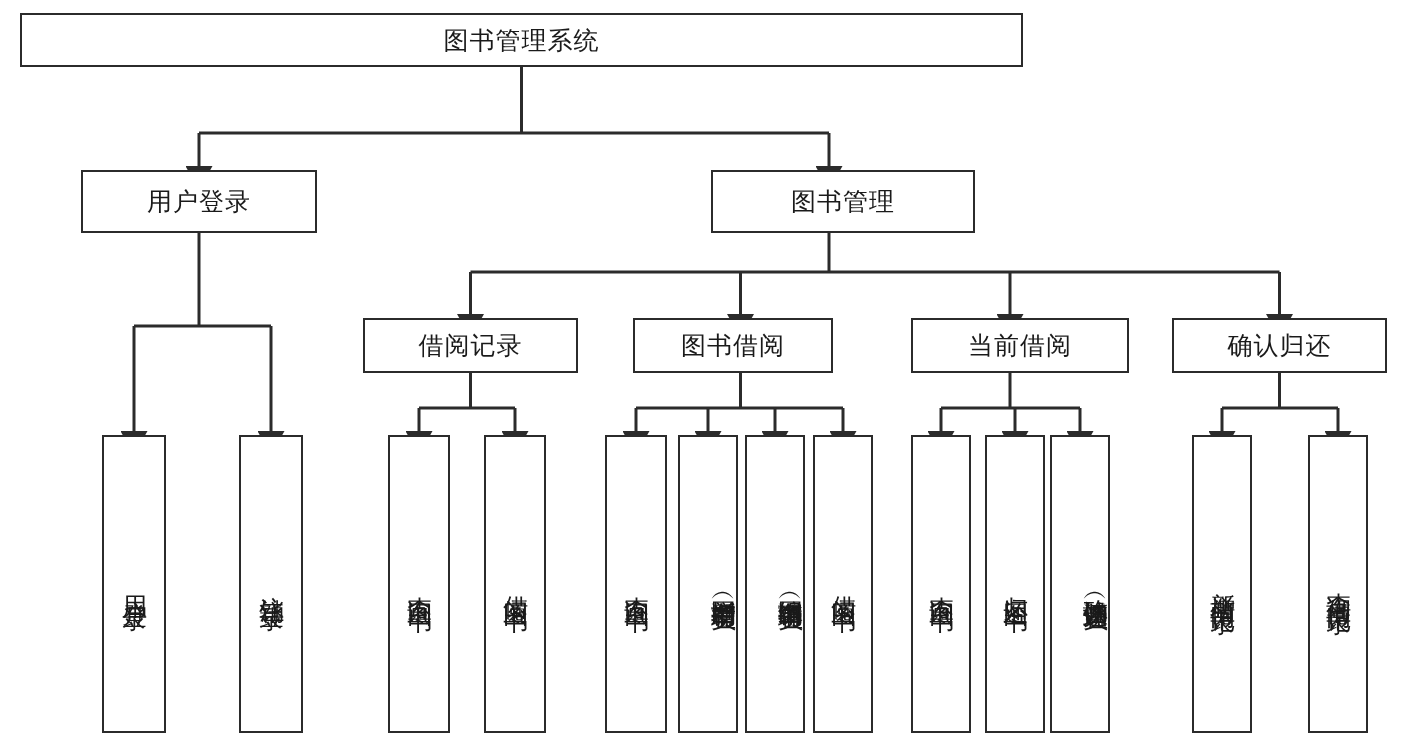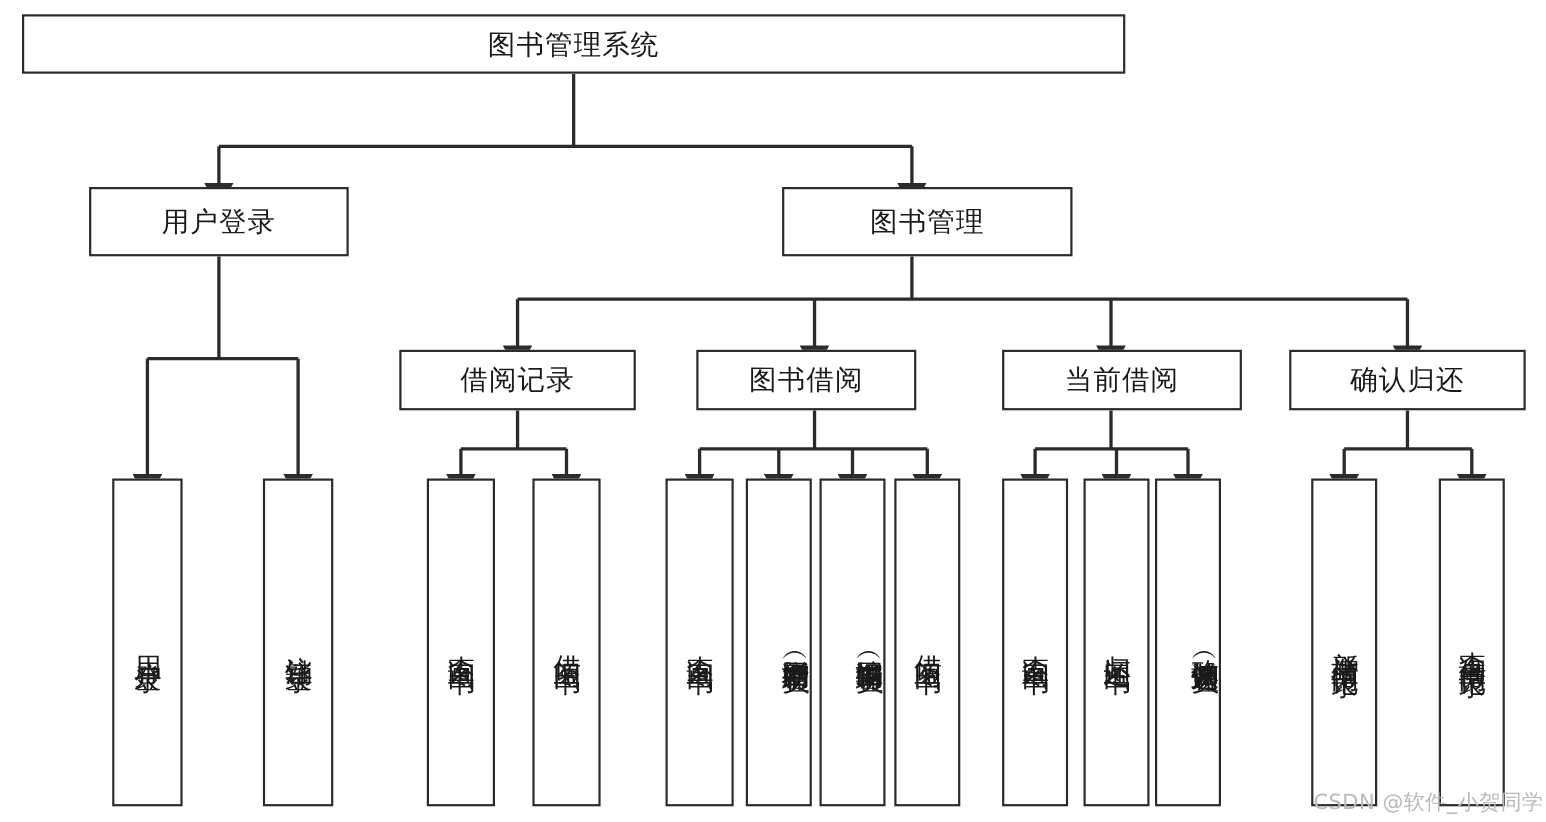--- a/index.html
+++ b/index.html
@@ -165,15 +165,14 @@
         <span class="label">确认归还（管理员）</span>
       </div>
       <div class="node vertical" style="left: 1192px; top: 435px; width: 60px; height: 298px;">
         <span class="label">新增借阅记录</span>
       </div>
       <div class="node vertical" style="left: 1308px; top: 435px; width: 60px; height: 298px;">
         <span class="label">查询借阅记录</span>
       </div>
     </div>
 
-  <div class="watermark" style="left: 1194px; top: 716px; color: rgb(185, 185, 185);">CSDN @软件_小贺同学</div>
 
 </div>
 
 </body></html>

